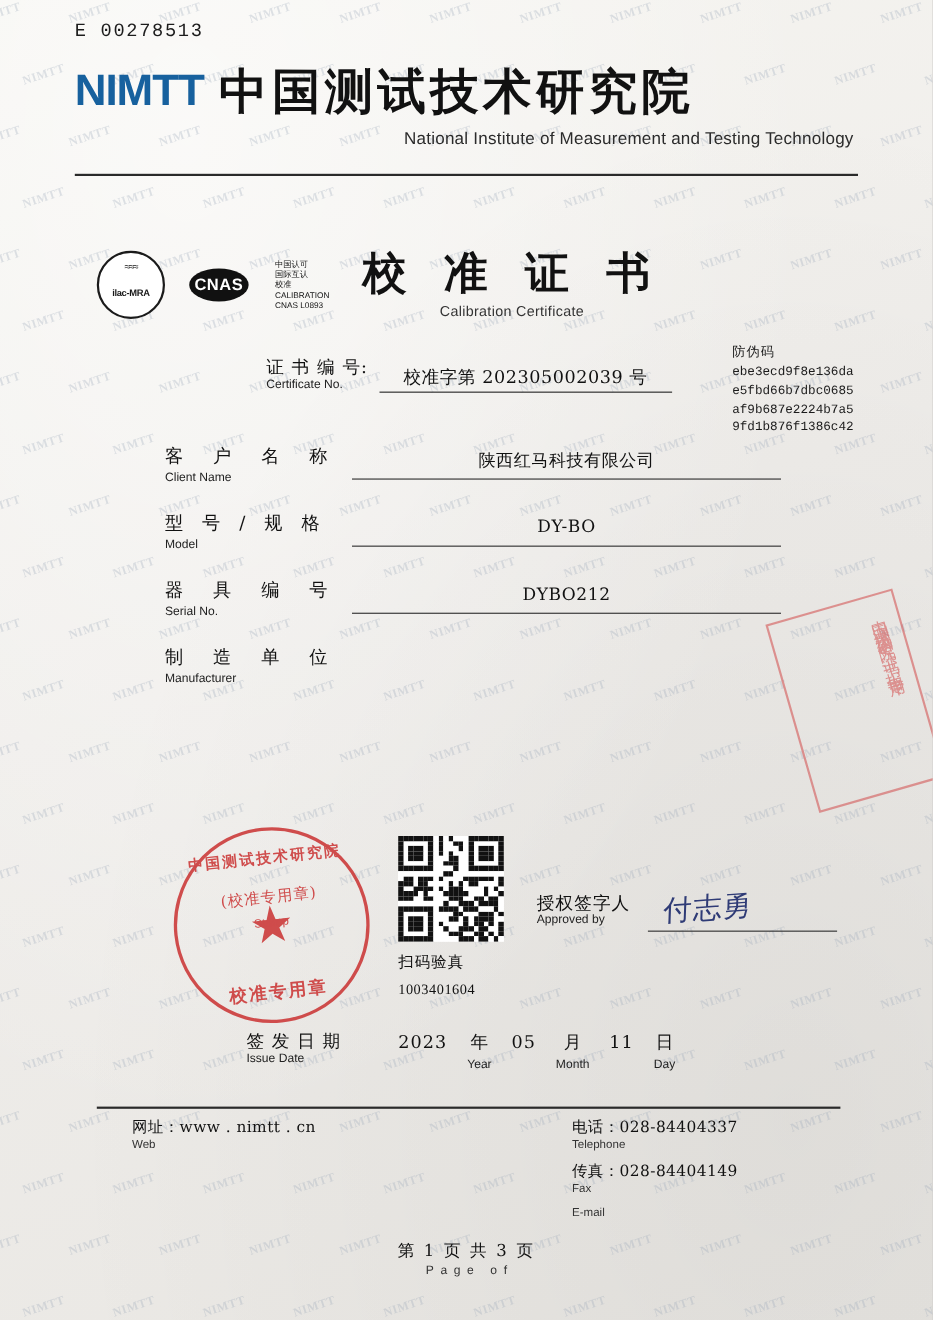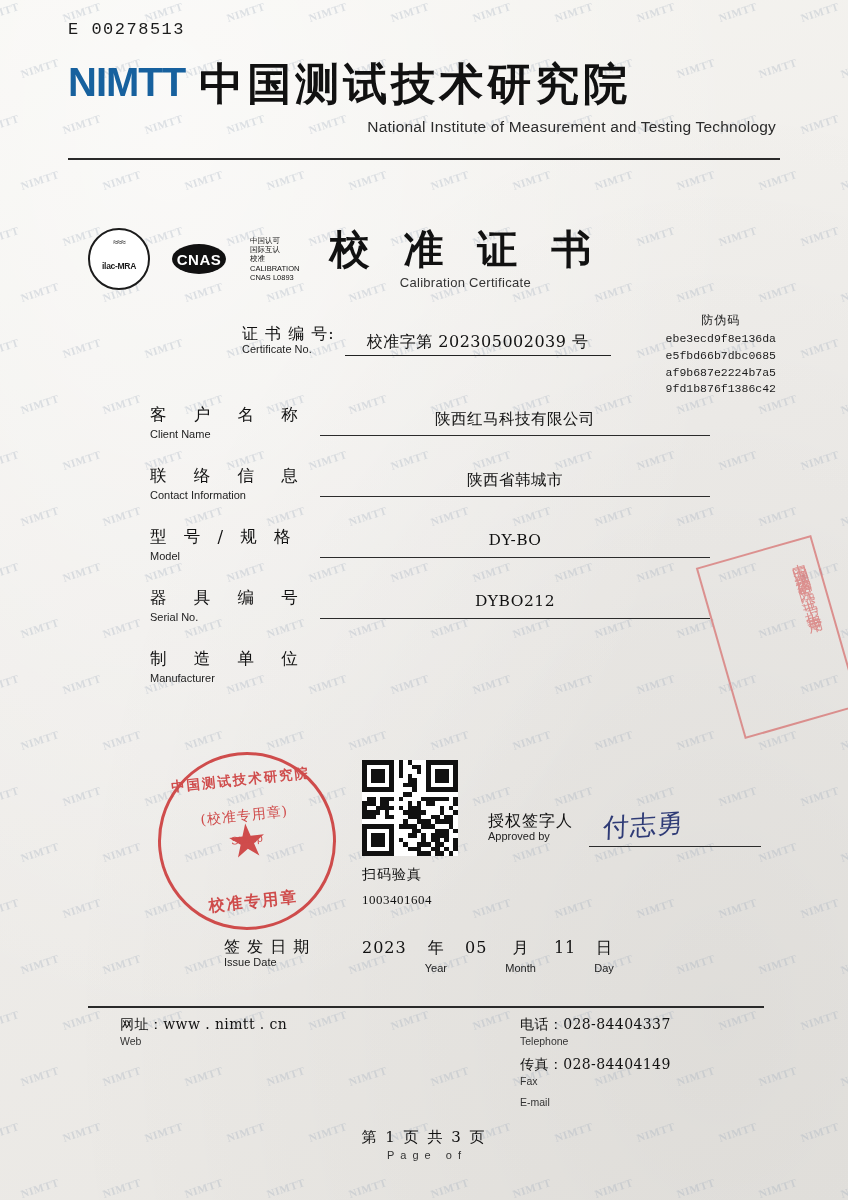--- a/index.html
+++ b/index.html
@@ -229,21 +229,20 @@
     font-family: "Liberation Mono", monospace;
     font-size: 11.5px;
     line-height: 1.45;
     color: #1b1b1b;
   }
   .anti-code .acl {
     font-family: "DejaVu Serif", serif;
     font-size: 12px;
     letter-spacing: 1px;
     margin-bottom: 2px;
-    text-align: center;
   }
 
   
   .fields {
     position: absolute;
     left: 150px;
     top: 400px;
     width: 560px;
   }
   .field-row {
@@ -794,27 +793,20 @@
 
   <div class="fields">
     <div class="field-row">
       <div class="field-label">
         <span class="cn sp4">客 户 名 称</span>
         <span class="en">Client Name</span>
       </div>
       <div class="field-value">陕西红马科技有限公司</div>
     </div>
 
-    <div class="field-row">
-      <div class="field-label">
-        <span class="cn sp4">联 络 信 息</span>
-        <span class="en">Contact Information</span>
-      </div>
-      <div class="field-value">陕西省韩城市</div>
-    </div>
 
 
     <div class="field-row">
       <div class="field-label">
         <span class="cn sp3">型 号 / 规 格</span>
         <span class="en">Model</span>
       </div>
       <div class="field-value">DY-BO</div>
     </div>
 

